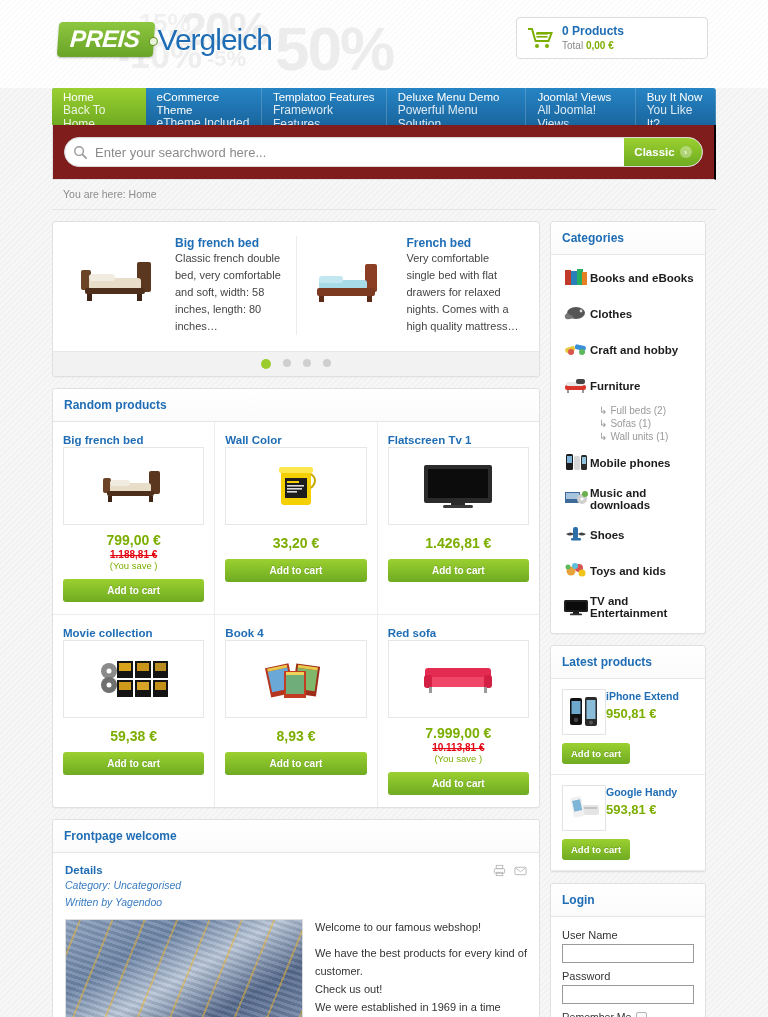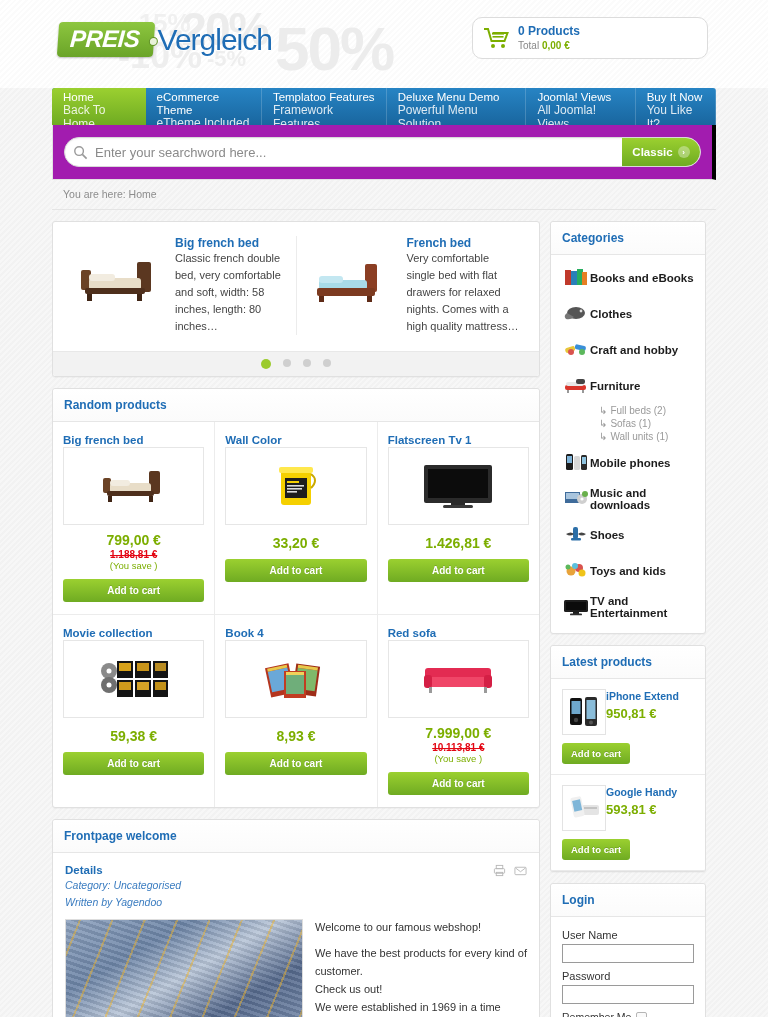--- a/index.html
+++ b/index.html
@@ -68,24 +68,24 @@
     border-radius: 50%;
   }
   .logo-word {
     color: #1f6db5; font-weight: normal; font-size: 30px;
     letter-spacing: -1px; margin-left: 4px;
     text-shadow: 0 1px 0 rgba(255,255,255,0.8);
   }
 
   .cart {
     position: absolute; right: 60px; top: 17px;
-    width: 236px; height: 42px;
+    width: 192px; height: 42px;
     background: #fff;
     border: 1px solid #dcdcdc;
-    border-radius: 10px;
+    border-radius: 4px;
     display: flex; align-items: center;
     padding: 0 10px;
     z-index: 5;
   }
   .cart-icon { width: 26px; height: 22px; margin-right: 9px; flex: none; }
   .cart-txt { line-height: 1.3; }
   .cart-count { font-weight: bold; color: #1f6db5; font-size: 12px; }
   .cart-total { color: #888; font-size: 10px; }
   .cart-total b { color: #7cae00; }
 
@@ -108,23 +108,23 @@
   .nav-item .t2 { font-size: 12px; opacity: 0.85; display: block; }
   .nav-item.active {
     background: linear-gradient(to bottom, #9bd030 0%, #6fab22 100%);
     border-right: none;
   }
   .nav-filler { flex: 1; }
 
   
   .searchwrap {
     margin: 0 52px;
-    background: #a21caf;
+    background: #7f1d1d;
     border-left: 1px solid #e2e2e2;
-    border-right: 4px solid #000000;
+    border-right: 2px solid #000000;
     border-bottom: 1px solid #e2e2e2;
     padding: 12px 11px;
   }
   .searchbar {
     display: flex; align-items: stretch;
     height: 30px;
     border: 1px solid #d8d8d8;
     border-radius: 15px;
     background: #fff;
     overflow: hidden;

